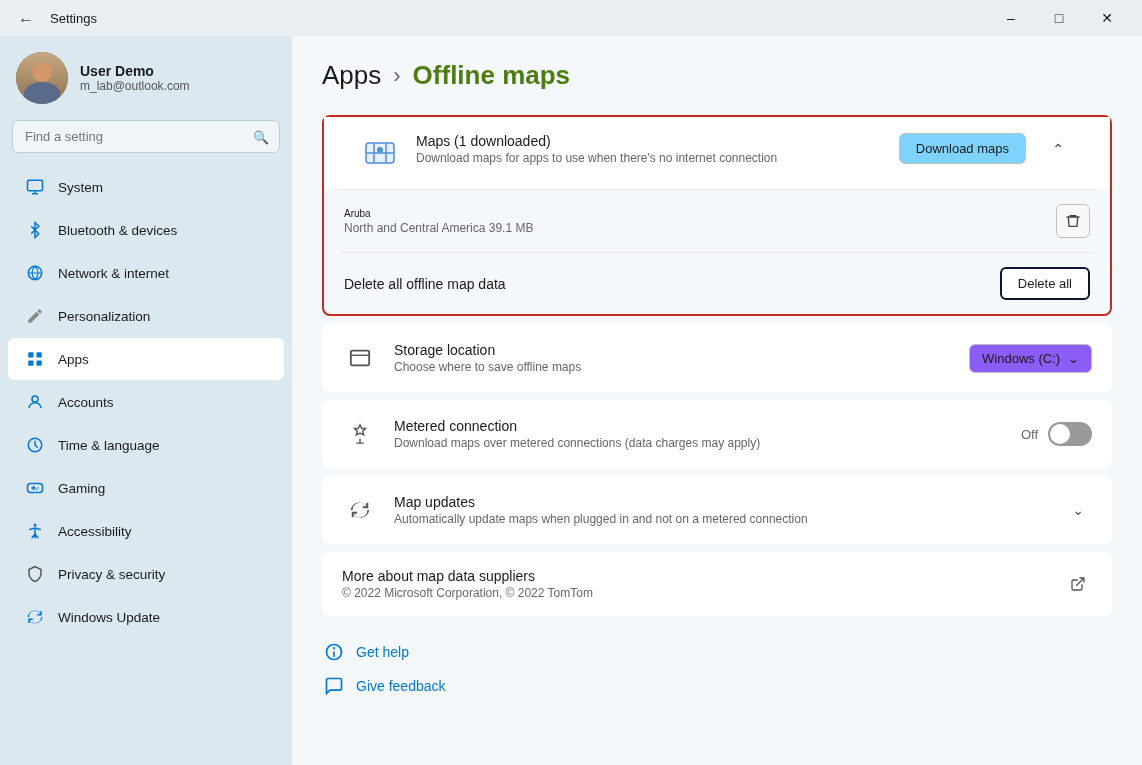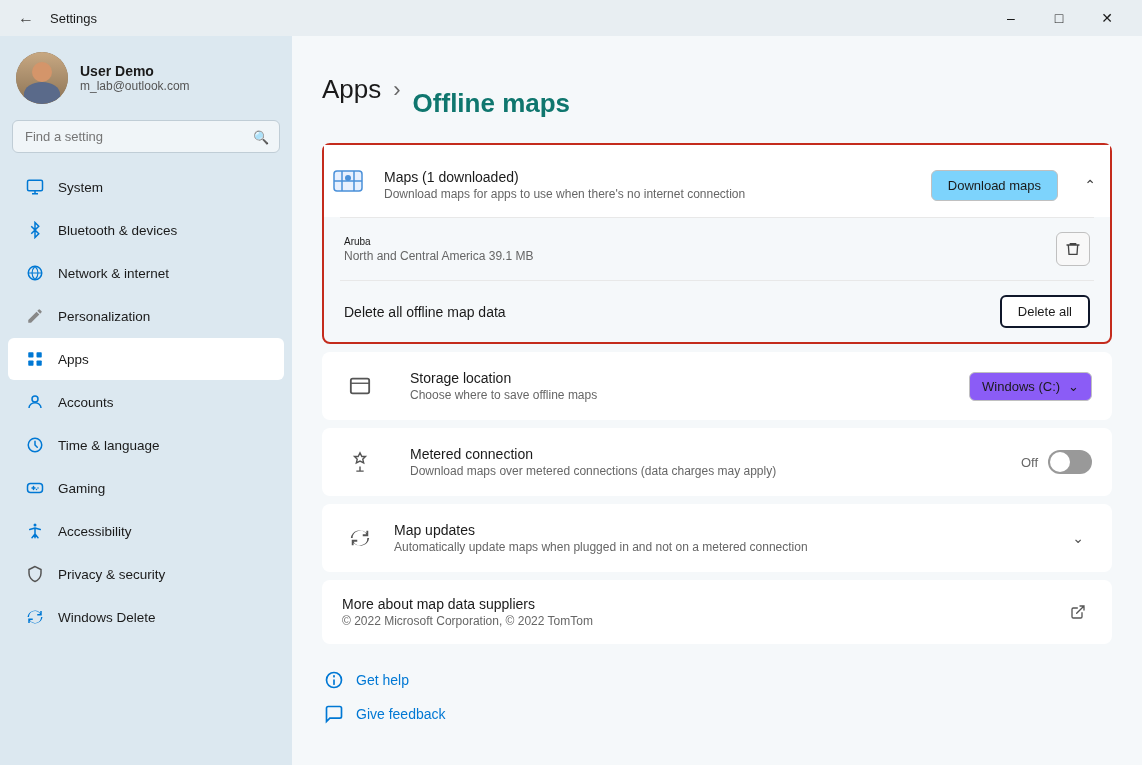--- a/index.html
+++ b/index.html
@@ -198,32 +198,31 @@
       color: #1a1a1a;
     }
     .breadcrumb-sep {
       font-size: 22px;
       color: #666;
       margin: 0 4px;
     }
     .page-title {
       font-size: 26px;
       font-weight: 600;
-      color: #0f766e;
-      margin-top: 28px;
+      color: #4d7c0f;
     }
     .card-highlighted {
       border: 2px solid #c42b1c;
       border-radius: 8px;
       margin-bottom: 8px;
     }
     .maps-header {
       display: flex;
-      align-items: flex-end;
-      padding: 16px 4px;
+      align-items: flex-start;
+      padding: 16px 36px;
       gap: 16px;
       background: white;
     }
     .maps-icon {
       width: 40px;
       height: 40px;
       display: flex;
       align-items: center;
       justify-content: center;
       font-size: 24px;
@@ -292,21 +291,21 @@
       background: white;
       font-size: 13px;
       cursor: pointer;
       color: #1a1a1a;
       font-weight: 400;
     }
     .section-row {
       display: flex;
       align-items: center;
       padding: 16px 20px;
-      gap: 32px;
+      gap: 16px;
       background: white;
       border-radius: 8px;
       margin-bottom: 8px;
     }
     .section-icon {
       width: 36px;
       height: 36px;
       display: flex;
       align-items: center;
       justify-content: center;
@@ -531,21 +530,21 @@
             </svg>
         </span>
         <span>Privacy &amp; security</span>
       </div>
       <div class="nav-item">
         <span class="nav-icon update">
           <svg width="18" height="18" viewBox="0 0 24 24" fill="none">
               <path d="M4 12a8 8 0 0114.93-4H15v2h6V4h-2v2.54A9.97 9.97 0 002 12h2zm16 0a8 8 0 01-14.93 4H9v-2H3v6h2v-2.54A9.97 9.97 0 0022 12h-2z" fill="#0078d4"></path>
             </svg>
         </span>
-        <span>Windows Delete</span>
+        <span>Windows Update</span>
       </div>
     </nav>
   </div>
 
   <div class="content-area">
     <div class="page-header">
       <span class="breadcrumb-apps">Apps</span>
       <span class="breadcrumb-sep">›</span>
       <span class="page-title">Offline maps</span>
     </div>

